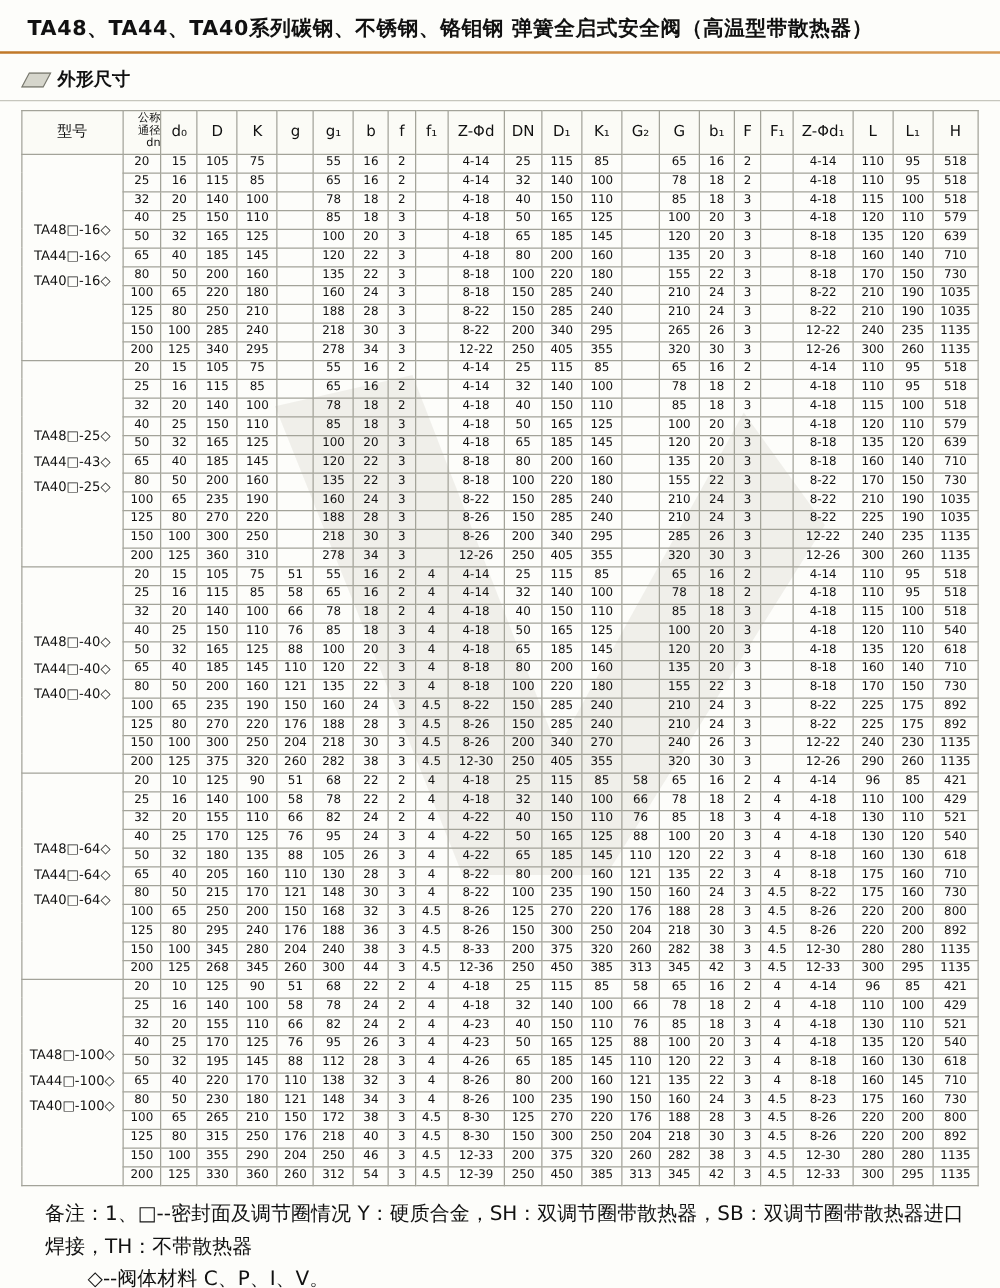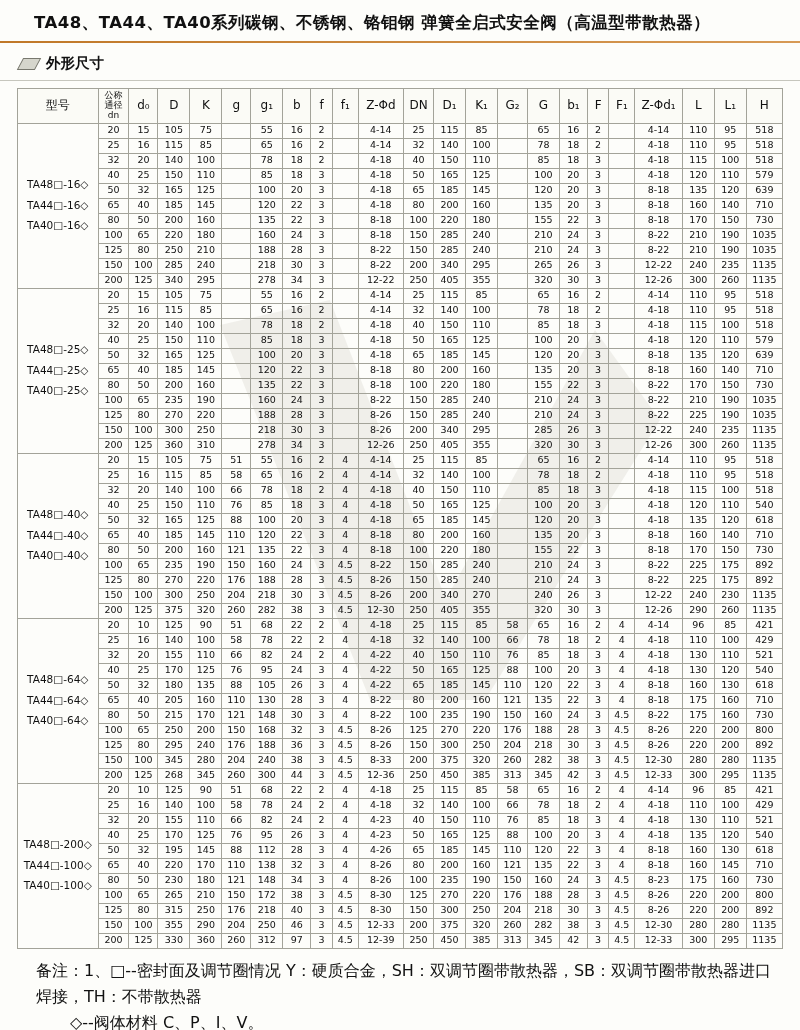--- a/index.html
+++ b/index.html
@@ -6,21 +6,21 @@
   body{
     width:800px;height:1030px;
     background:#fdfdfa;
     font-family:"DejaVu Sans","Liberation Sans",sans-serif;
     color:#111;
     position:relative;
     overflow:hidden;
   }
   .content{position:relative;z-index:1;}
   .page-title{
-    padding:12px 16px 7px 34px;
+    padding:12px 16px 7px 22px;
     font-size:16.5px;font-weight:700;letter-spacing:.5px;
     white-space:nowrap;
   }
   .rule-orange{height:2px;background:linear-gradient(to right,#c07828,#d79a55);margin:0;}
   .section-bar{
     display:flex;align-items:center;gap:8px;
     padding:11px 16px 7px 20px;
     border-bottom:1px solid #c6c6bd;
   }
   .section-icon{
@@ -32,21 +32,21 @@
   .table-wrap{padding:7px 17px 0 17px;}
   table{border-collapse:collapse;table-layout:fixed;width:766px;background:transparent;}
   th,td{
     border:1px solid #a3a399;
     text-align:center;vertical-align:middle;
     font-size:9.5px;line-height:1.1;
     padding:0;height:14px;
     overflow:hidden;white-space:nowrap;
   }
   th{font-size:12px;font-weight:400;padding:2px 0;height:auto;background:#fbfbf6;}
-  .th-multiline{white-space:pre-line;line-height:1.1;font-size:9px;}
+  .th-multiline{white-space:pre-line;line-height:1.1;font-size:9px;text-align:right;}
   td.model-cell{vertical-align:middle;background:transparent;margin-top:42px;}
   .model-label{font-size:10.5px;margin:9px 1px;white-space:nowrap;}
   .notes{padding:9px 20px 0 36px;font-size:16px;line-height:1.65;}
   .note-line2{padding-left:34px;}
   .watermark{position:absolute;top:295px;left:165px;z-index:0;opacity:.6;}
 </style>
 </head>
 <body>
 
 <div class="watermark">
@@ -388,21 +388,21 @@
             <td>3</td>
             <td></td>
             <td>12-26</td>
             <td>300</td>
             <td>260</td>
             <td>1135</td>
           </tr>
           <tr>
             <td rowspan="11" class="model-cell">
               <div class="model-label">TA48□-25◇</div>
-              <div class="model-label">TA44□-25◇</div>
+              <div class="model-label">TA44□-43◇</div>
               <div class="model-label">TA40□-25◇</div>
             </td>
             <td>20</td>
             <td>15</td>
             <td>105</td>
             <td>75</td>
             <td></td>
             <td>55</td>
             <td>16</td>
             <td>2</td>
@@ -1194,21 +1194,21 @@
             <td>42</td>
             <td>3</td>
             <td>4.5</td>
             <td>12-33</td>
             <td>300</td>
             <td>295</td>
             <td>1135</td>
           </tr>
           <tr>
             <td rowspan="11" class="model-cell">
-              <div class="model-label">TA48□-200◇</div>
+              <div class="model-label">TA48□-100◇</div>
               <div class="model-label">TA44□-100◇</div>
               <div class="model-label">TA40□-100◇</div>
             </td>
             <td>20</td>
             <td>10</td>
             <td>125</td>
             <td>90</td>
             <td>51</td>
             <td>68</td>
             <td>22</td>
@@ -1444,21 +1444,21 @@
             <td>280</td>
             <td>1135</td>
           </tr>
           <tr>
             <td>200</td>
             <td>125</td>
             <td>330</td>
             <td>360</td>
             <td>260</td>
             <td>312</td>
-            <td>97</td>
+            <td>54</td>
             <td>3</td>
             <td>4.5</td>
             <td>12-39</td>
             <td>250</td>
             <td>450</td>
             <td>385</td>
             <td>313</td>
             <td>345</td>
             <td>42</td>
             <td>3</td>

